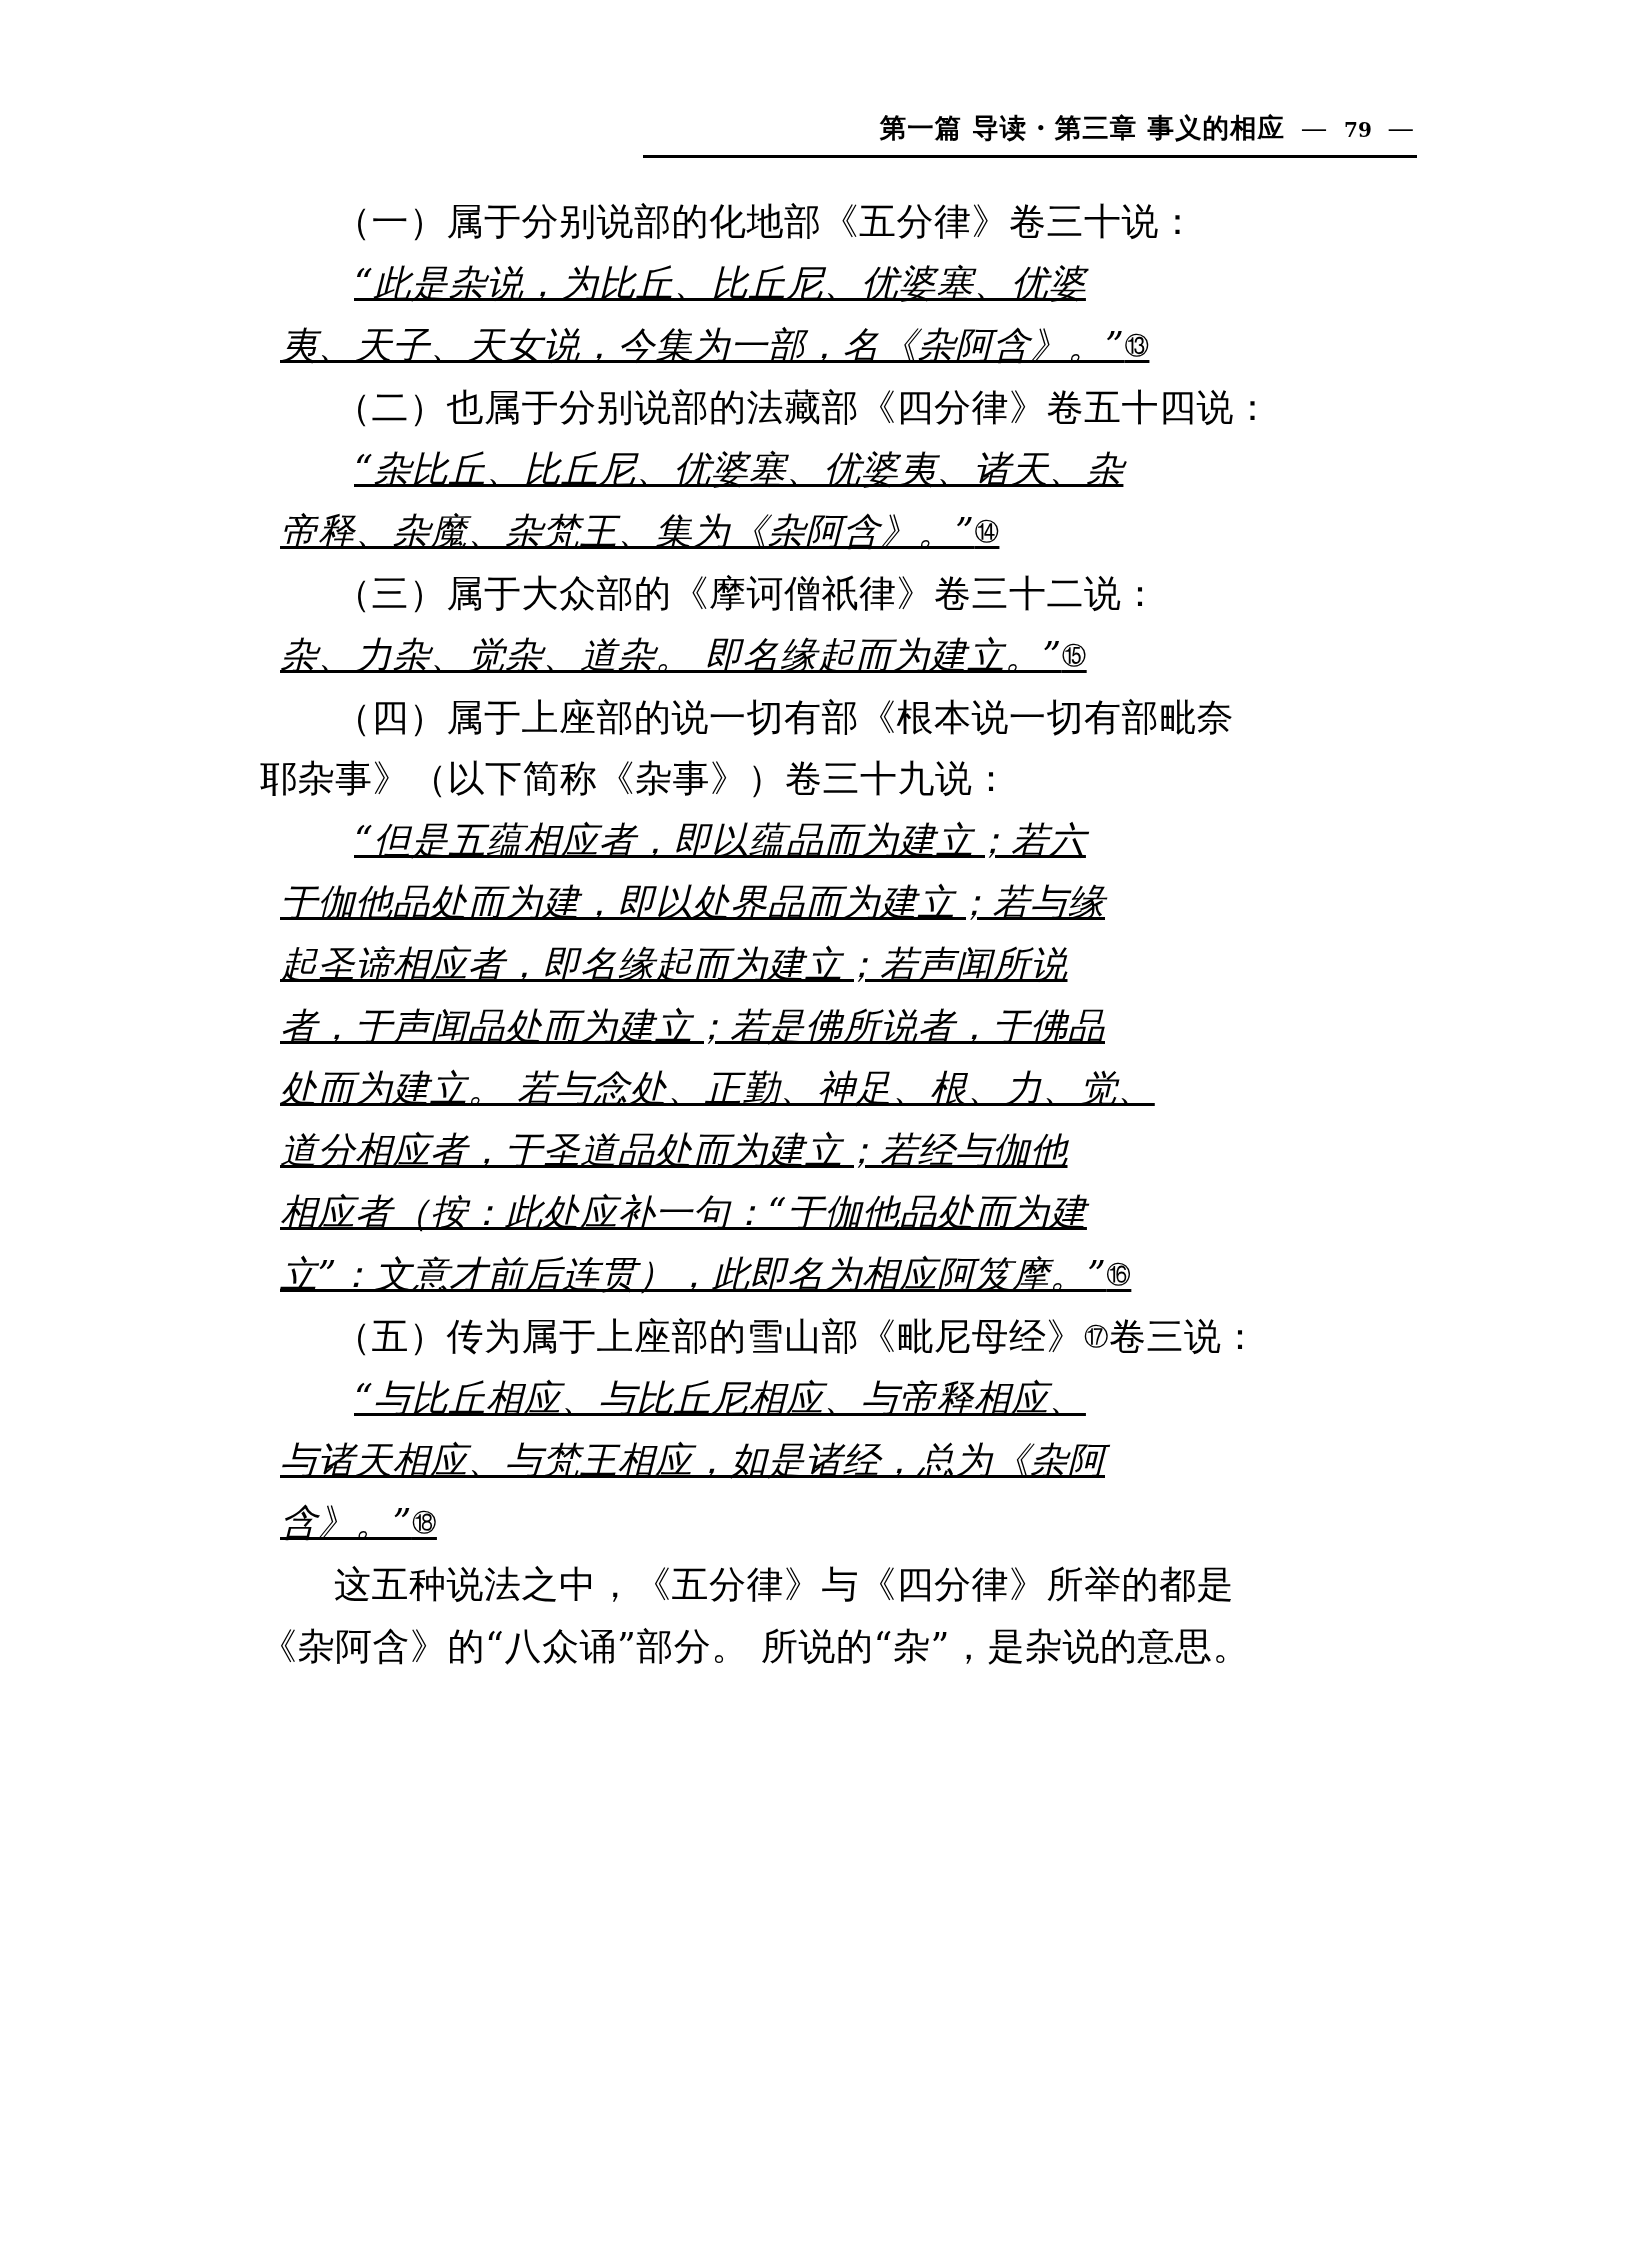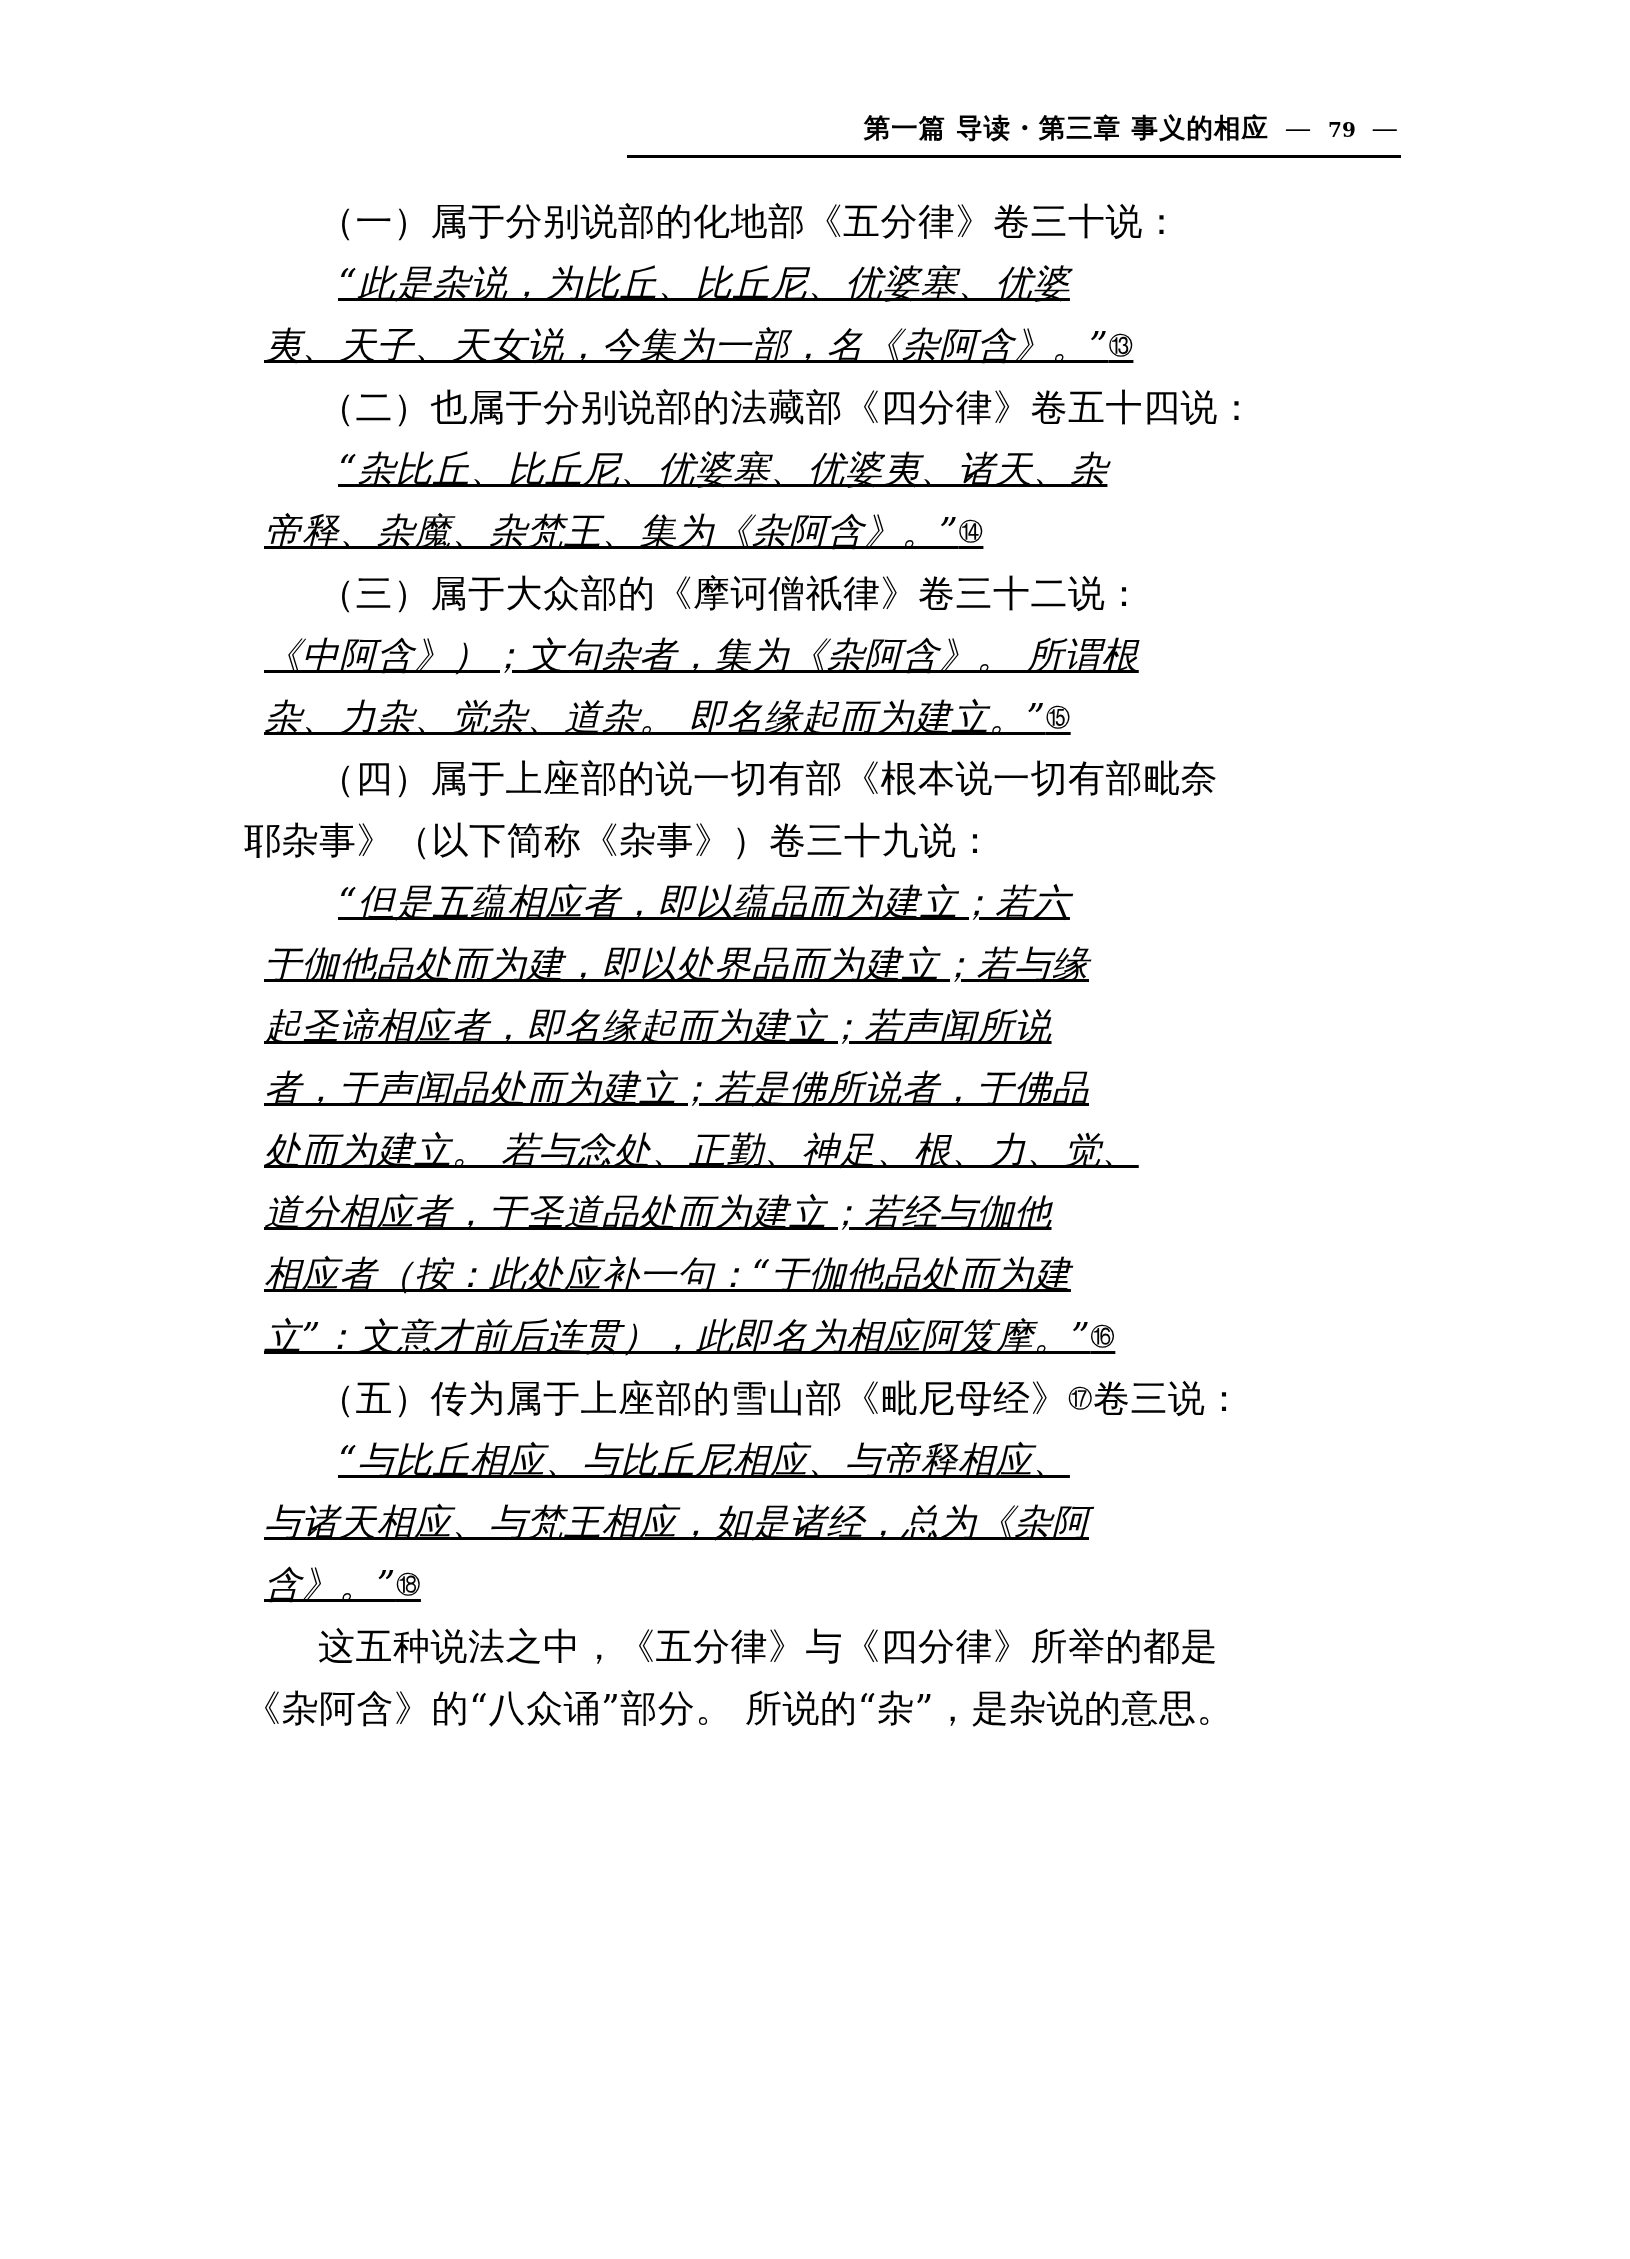--- a/index.html
+++ b/index.html
@@ -10,21 +10,21 @@
   body {
     width: 1631px;
     height: 2259px;
     position: relative;
     font-family: "DejaVu Serif", "Liberation Serif", serif;
     color: #000000;
     overflow: hidden;
   }
   .page {
     position: absolute;
-    left: 0; top: 0;
+    left: 16px; top: 0;
     width: 1556px;
     height: 2259px;
     box-sizing: border-box;
     padding: 18px;
   }
   
   .header {
     position: absolute;
     left: 235px;
     top: 110px;
@@ -124,21 +124,20 @@
     <p class="quote quote-first">“此是杂说，为比丘、比丘尼、优婆塞、优婆</p>
     <p class="quote"><span>夷、天子、天女说，今集为一部，名《杂阿含》。”</span><span class="enclosed">⑬</span></p>
 
     <p class="para indent1">（二）也属于分别说部的法藏部《四分律》卷五十四说：</p>
 
     <p class="quote quote-first">“杂比丘、比丘尼、优婆塞、优婆夷、诸天、杂</p>
     <p class="quote"><span>帝释、杂魔、杂梵王、集为《杂阿含》。”</span><span class="enclosed">⑭</span></p>
 
     <p class="para indent1">（三）属于大众部的《摩诃僧祇律》卷三十二说：</p>
 
-    <p class="quote">《中阿含》）；文句杂者，集为《杂阿含》。 所谓根</p>
     <p class="quote"><span>杂、力杂、觉杂、道杂。 即名缘起而为建立。”</span><span class="enclosed">⑮</span></p>
 
     <p class="para indent1">（四）属于上座部的说一切有部《根本说一切有部毗奈</p>
     <p class="para">耶杂事》（以下简称《杂事》）卷三十九说：</p>
 
     <p class="quote quote-first">“但是五蕴相应者，即以蕴品而为建立；若六</p>
     <p class="quote">于伽他品处而为建，即以处界品而为建立；若与缘</p>
     <p class="quote">起圣谛相应者，即名缘起而为建立；若声闻所说</p>
     <p class="quote">者，于声闻品处而为建立；若是佛所说者，于佛品</p>
     <p class="quote">处而为建立。 若与念处、正勤、神足、根、力、觉、</p>

